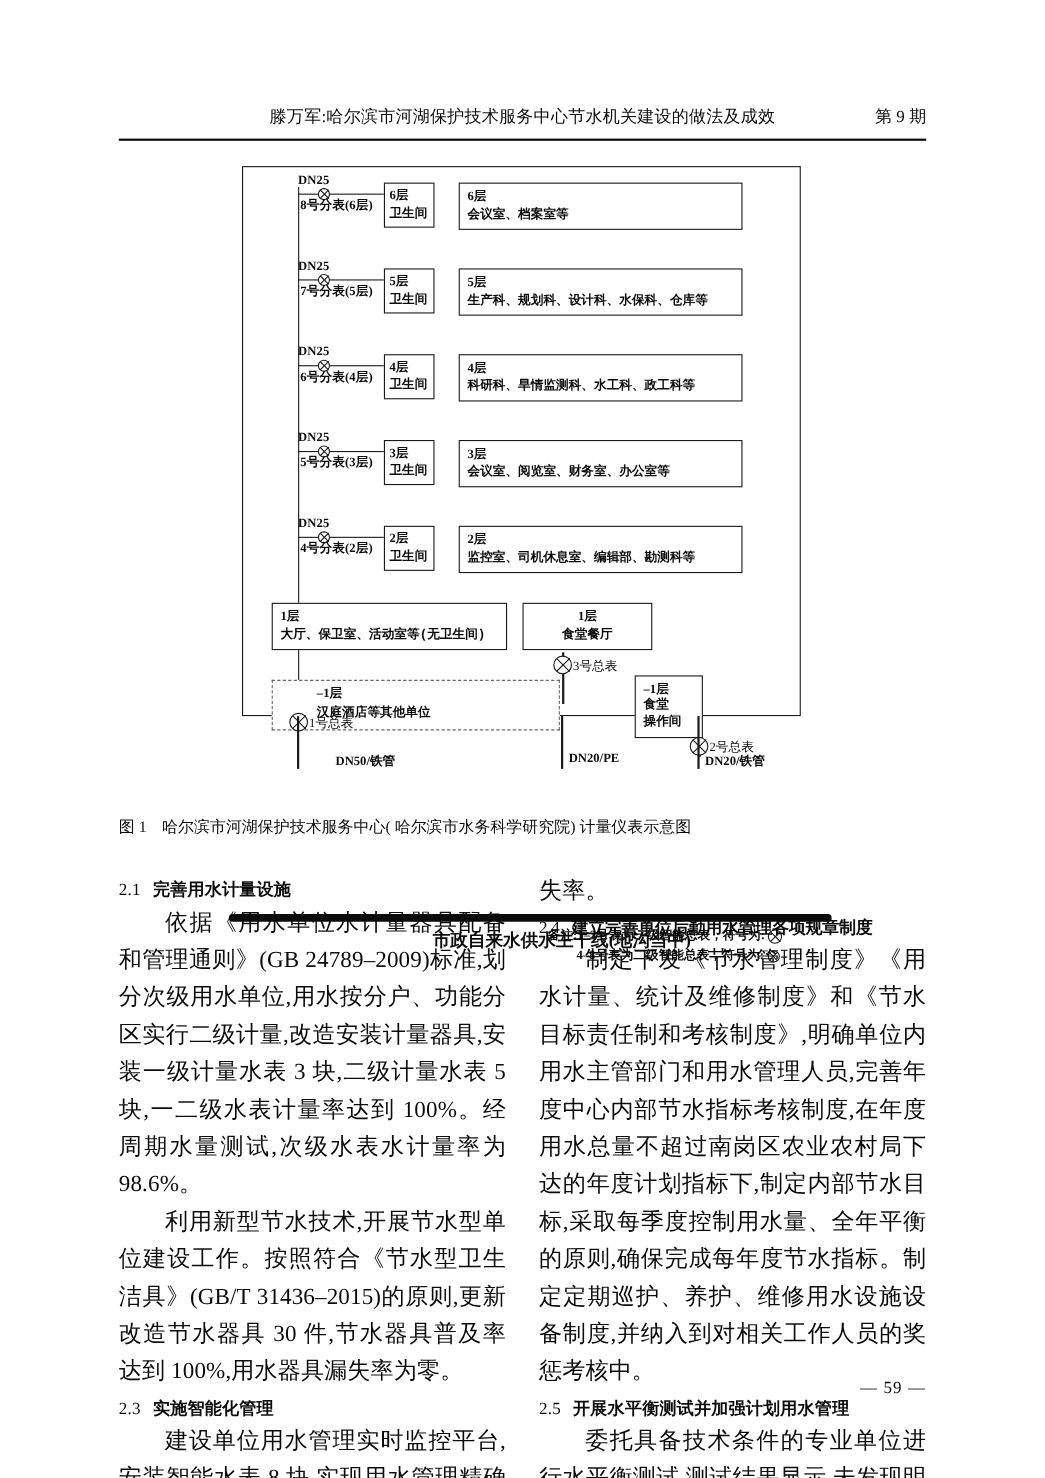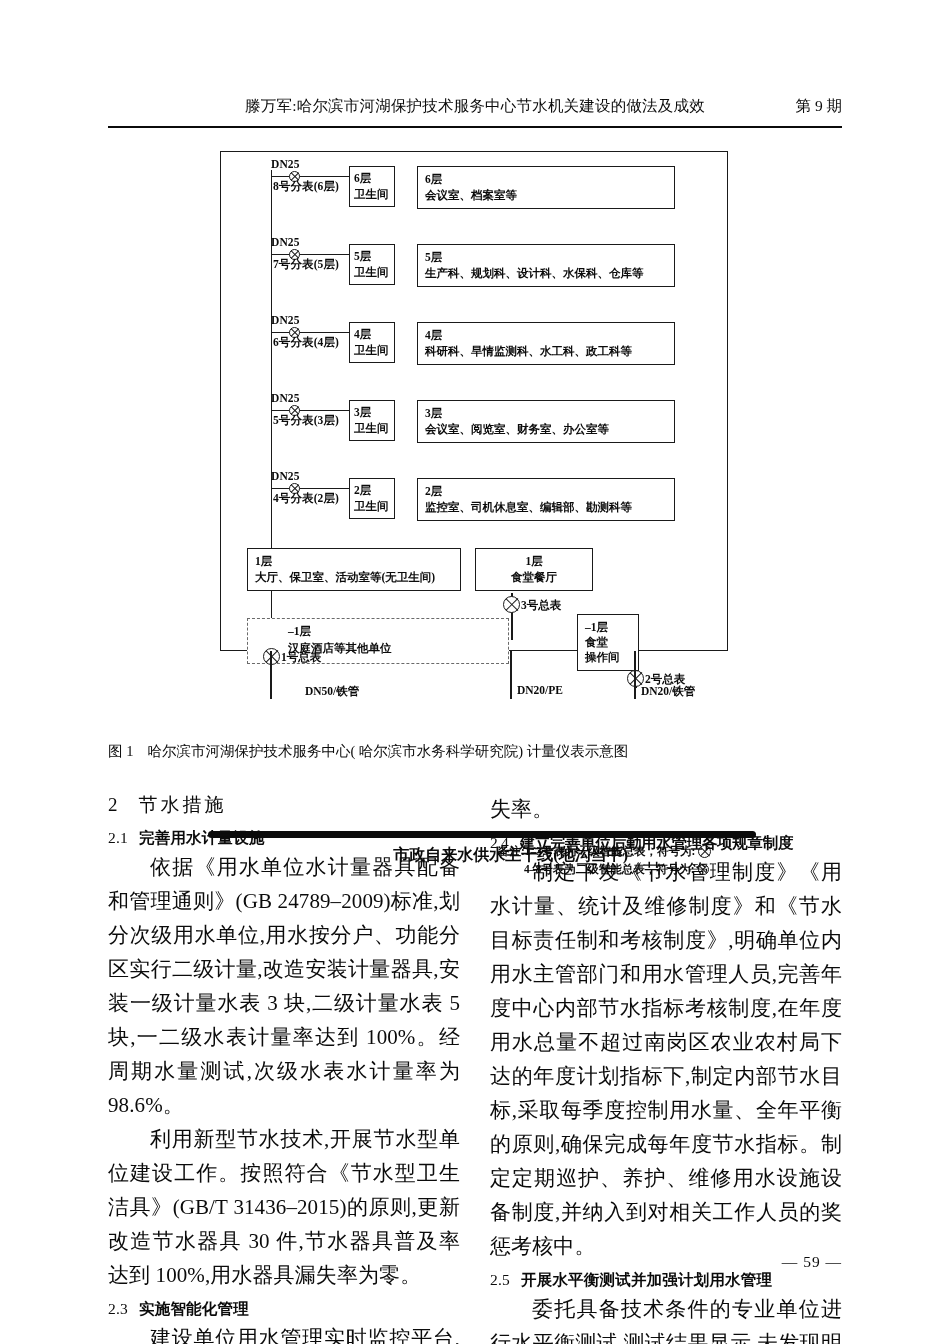--- a/index.html
+++ b/index.html
@@ -90,21 +90,21 @@
     position: absolute;
     border: 1.2px solid #1a1a1a;
     background: #fff;
     font-size: 11.5px;
     font-weight: bold;
     line-height: 1.35;
     padding: 3px 5px;
     white-space: nowrap;
   }
   .box .l1 { display: block; }
-  .box .l2 { display: block; }
+  .box .l2 { display: block; font-family: Liberation Mono, monospace; }
 
   .wc-box {
     width: 46px;
     text-align: left;
     padding: 4px 4px;
   }
   .room-box {
     padding: 5px 7px;
   }
 
@@ -141,21 +141,21 @@
   }
   .pipe-label {
     position: absolute;
     font-size: 11.5px;
     font-weight: bold;
     white-space: nowrap;
   }
   .meter-caption {
     position: absolute;
     font-size: 11.5px;
-    font-weight: bold;
+    font-weight: normal;
     white-space: nowrap;
   }
 
   
   .droplines { position: absolute; left: 112px; top: 506px; width: 508px; height: 48px; }
   .drop {
     position: absolute;
     width: 1.6px;
     background: #1a1a1a;
     top: 0; height: 48px;
@@ -412,23 +412,20 @@
         </span>
     </div>
   </div>
 </div>
 
 <div class="fig-caption">
   <span class="num">图 1</span><span>哈尔滨市河湖保护技术服务中心( 哈尔滨市水务科学研究院) 计量仪表示意图</span>
 </div>
 
 <div class="col col-left">
-  <h2 class="sec">
-    <span class="n">2</span><span>节水措施</span>
-  </h2>
 
   <h3 class="sub">
     <span class="n">2.1</span><span>完善用水计量设施</span>
   </h3>
   <p class="body">依据《用水单位水计量器具配备和管理通则》(GB 24789–2009)标准,划分次级用水单位,用水按分户、功能分区实行二级计量,改造安装计量器具,安装一级计量水表 3 块,二级计量水表 5 块,一二级水表计量率达到 100%。经周期水量测试,次级水表水计量率为 98.6%。</p>
 
   <p class="body">利用新型节水技术,开展节水型单位建设工作。按照符合《节水型卫生洁具》(GB/T 31436–2015)的原则,更新改造节水器具 30 件,节水器具普及率达到 100%,用水器具漏失率为零。</p>
 
   <h3 class="sub">
     <span class="n">2.3</span><span>实施智能化管理</span>

